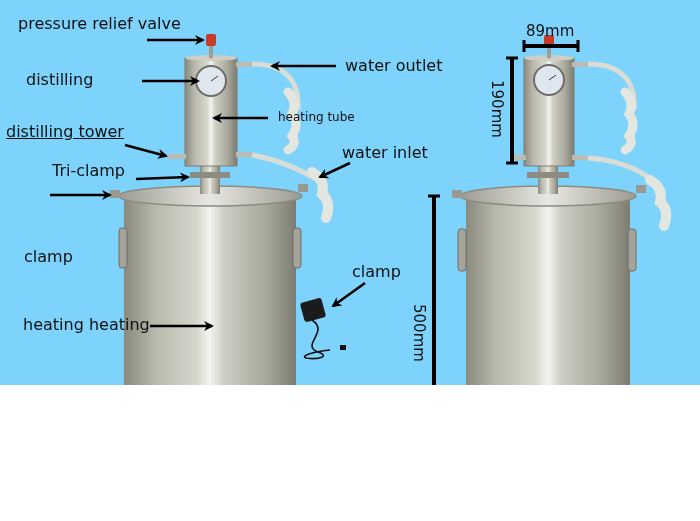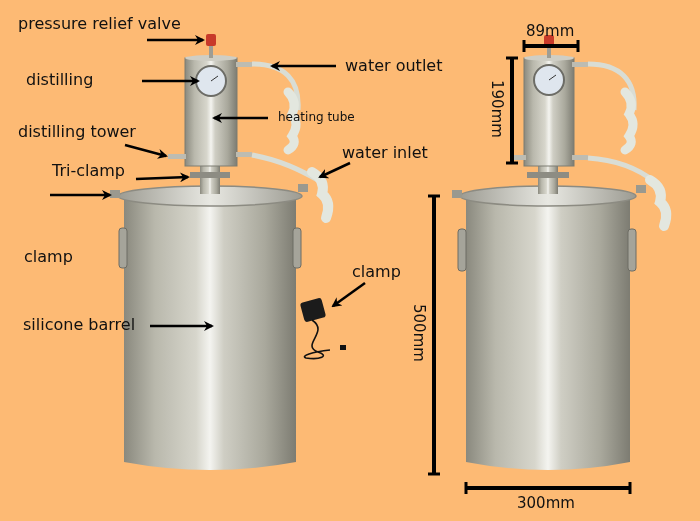--- a/index.html
+++ b/index.html
@@ -1,18 +1,18 @@
 <!DOCTYPE html>
 <html><head>
 <meta charset="utf-8">
 <style>
   html, body { margin: 0; padding: 0; background: #ffffff; }
   #stage {
-    position: relative; width: 700px; height: 521px; overflow: hidden;
-    background: #fdba74; font-family: "DejaVu Sans", sans-serif; color: #111;
+    position: relative; width: 700px; height: 385px; overflow: hidden;
+    background: #7dd3fc; font-family: "DejaVu Sans", sans-serif; color: #111;
   }
   .label { position: absolute; white-space: nowrap; color: #111; line-height: 1; }
   .lg { font-size: 16px; }
   .sm { font-size: 12px; }
   .dim { position: absolute; font-size: 15px; color: #111; white-space: nowrap; line-height: 1; }
   .vert { transform: rotate(90deg); transform-origin: left top; }
   svg.overlay { position: absolute; left: 0; top: 0; }
 </style>
 </head>
 <body>
@@ -125,27 +125,27 @@
       <line x1="428" y1="196" x2="440" y2="196" stroke-width="3"></line>
       <line x1="428" y1="474" x2="440" y2="474" stroke-width="3"></line>
       <line x1="466" y1="488" x2="630" y2="488"></line>
       <line x1="466" y1="482" x2="466" y2="494" stroke-width="3"></line>
       <line x1="630" y1="482" x2="630" y2="494" stroke-width="3"></line>
     </g>
   </svg>
 
   <div class="label lg" style="left:18px; top:16px;">pressure relief valve</div>
   <div class="label lg" style="left:26px; top:72px;">distilling</div>
-  <div class="label lg" style="left:18px; top:124px;">distilling tower</div>
+  <div class="label lg" style="left:6px; top:124px;text-decoration:underline;">distilling tower</div>
   <div class="label lg" style="left:52px; top:163px;">Tri-clamp</div>
   <div class="label lg" style="left:24px; top:205px;margin-top:44px;">clamp</div>
   <div class="label lg" style="left:345px; top:58px;">water outlet</div>
   <div class="label sm" style="left:278px; top:111px;">heating tube</div>
   <div class="label lg" style="left:342px; top:145px;">water inlet</div>
   <div class="label lg" style="left:352px; top:264px;">clamp</div>
-  <div class="label lg" style="left:23px; top:317px;">silicone barrel</div>
+  <div class="label lg" style="left:23px; top:317px;">heating heating</div>
 
   <div class="dim" style="left:526px; top:24px;">89mm</div>
   <div class="dim vert" style="left:504px; top:80px;">190mm</div>
   <div class="dim vert" style="left:426px; top:304px;">500mm</div>
   <div class="dim" style="left:517px; top:496px;">300mm</div>
 
 </div>
 
 </body></html>

